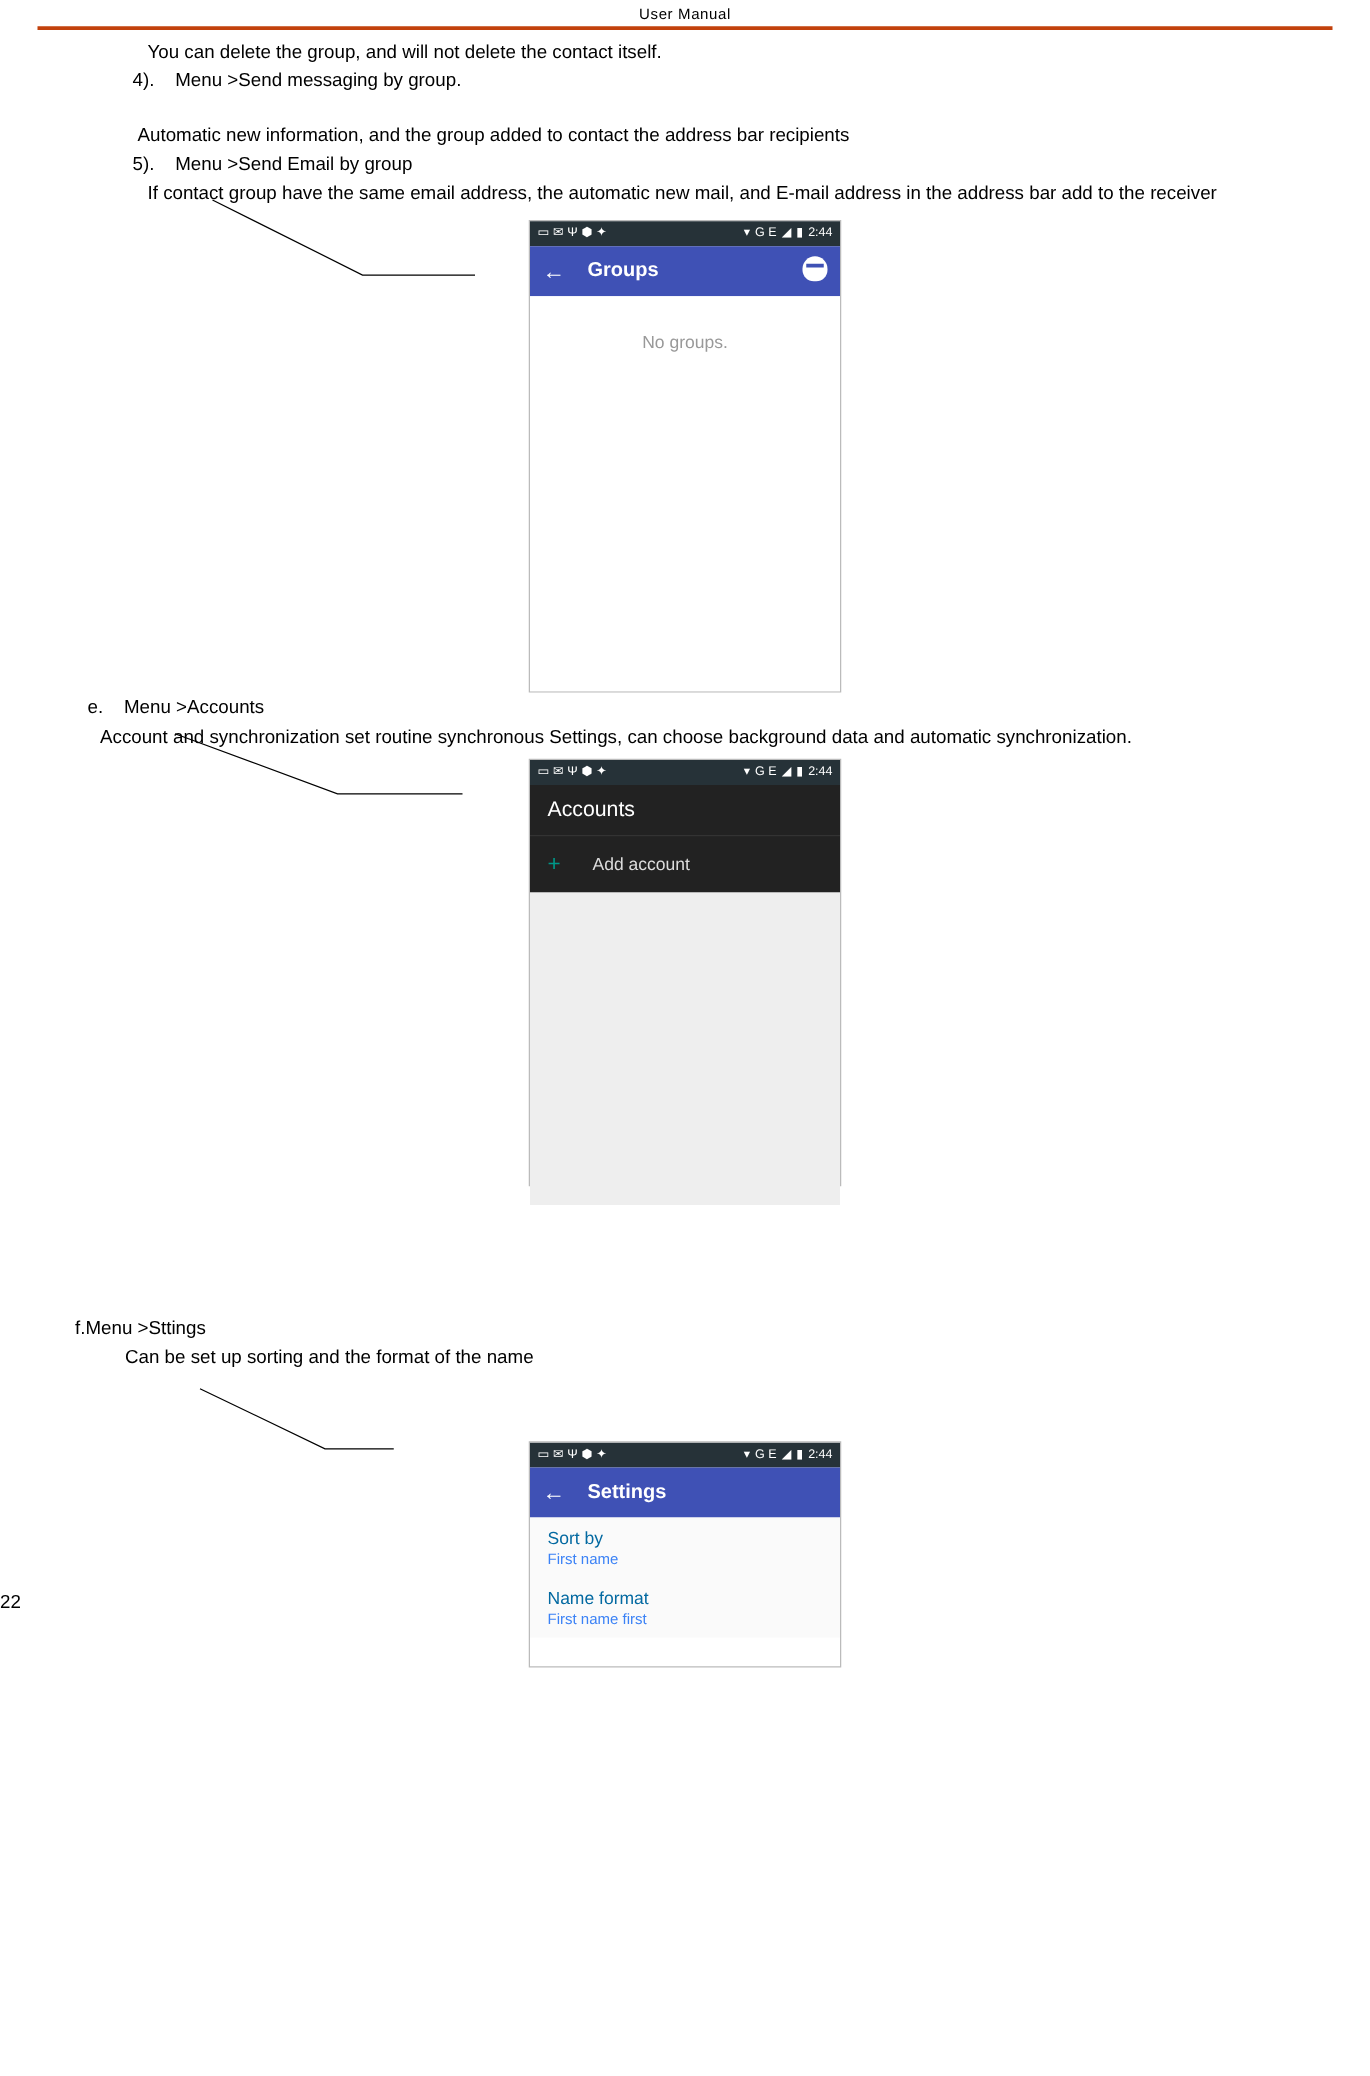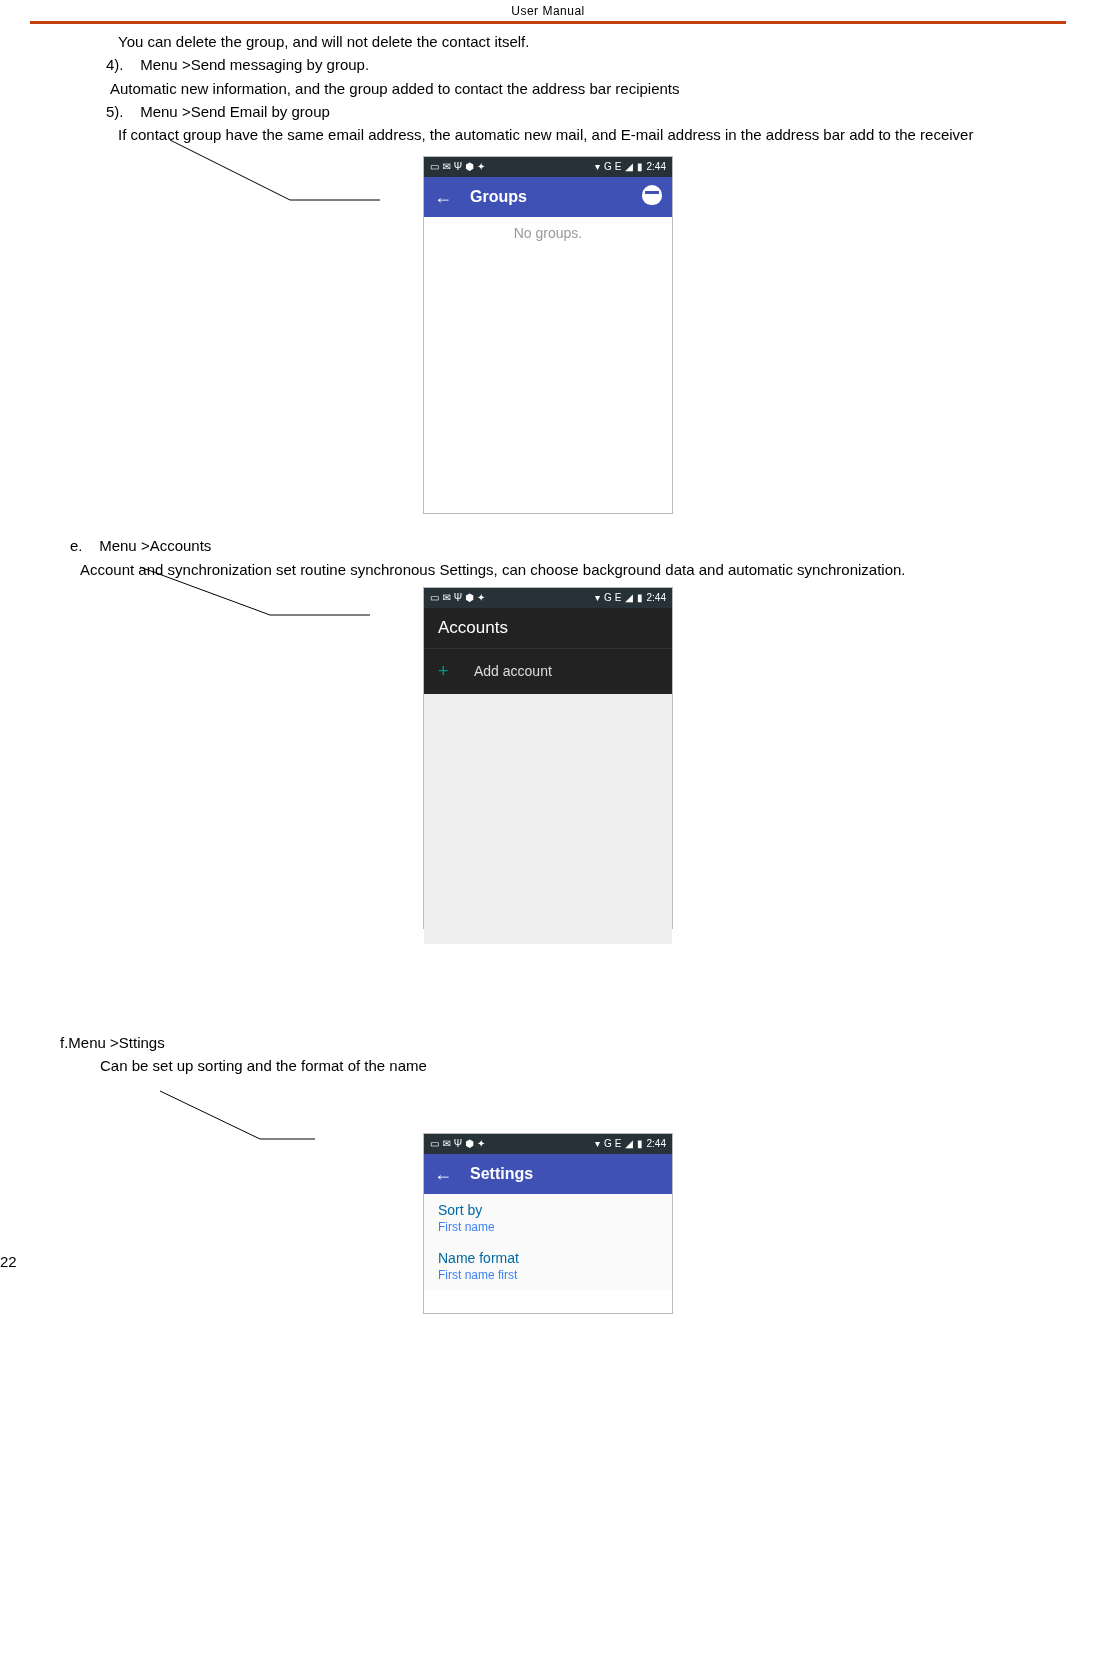--- a/index.html
+++ b/index.html
@@ -87,21 +87,21 @@
     top:6px; left:3px;
     width:14px; height:3px;
     background:#3f51b5;
   }
   .phone-body {
     height: 288px;
     background:#fff;
     display:flex;
     align-items:flex-start;
     justify-content:center;
-    padding-top:8px;
+    padding-top:28px;
     color:#999;
     font-size:14px;
   }
   .phone-body.accounts {
     background:#e5e5e5;
     padding:0;
     display:block;
     height:320px;
   }
   .accounts-header {
@@ -139,21 +139,21 @@
 
 <div class="page">
 
   <div class="header">User    Manual</div>
 
   <div class="para indent-1">You can delete the group, and will not delete the contact itself.</div>
 
   <div class="para indent-2">
     <span>4).</span>&nbsp;&nbsp;&nbsp;&nbsp;<span>Menu &gt;Send messaging by group.</span>
   </div>
-  <div class="para" style="padding-left:80px;">Automatic new information, and the group added to contact the address bar recipients</div>
+  <div class="para" style="padding-left:80px;margin-top:20px;">Automatic new information, and the group added to contact the address bar recipients</div>
 
   <div class="para indent-2">
     <span>5).</span>&nbsp;&nbsp;&nbsp;&nbsp;<span>Menu &gt;Send Email by group</span>
   </div>
   <div class="para" style="padding-left:88px; padding-right:0;">If contact group have the same email address, the automatic new mail, and E-mail address in the address bar add to the receiver</div>
 
   <div class="figure-wrap" style="height:370px;">
     <svg class="callout-line connector" width="400" height="100" style="position:absolute; left:140px; top:-10px;">
       <polyline points="0,0 120,60 210,60" fill="none" stroke="#000" stroke-width="1"></polyline>
     </svg>

